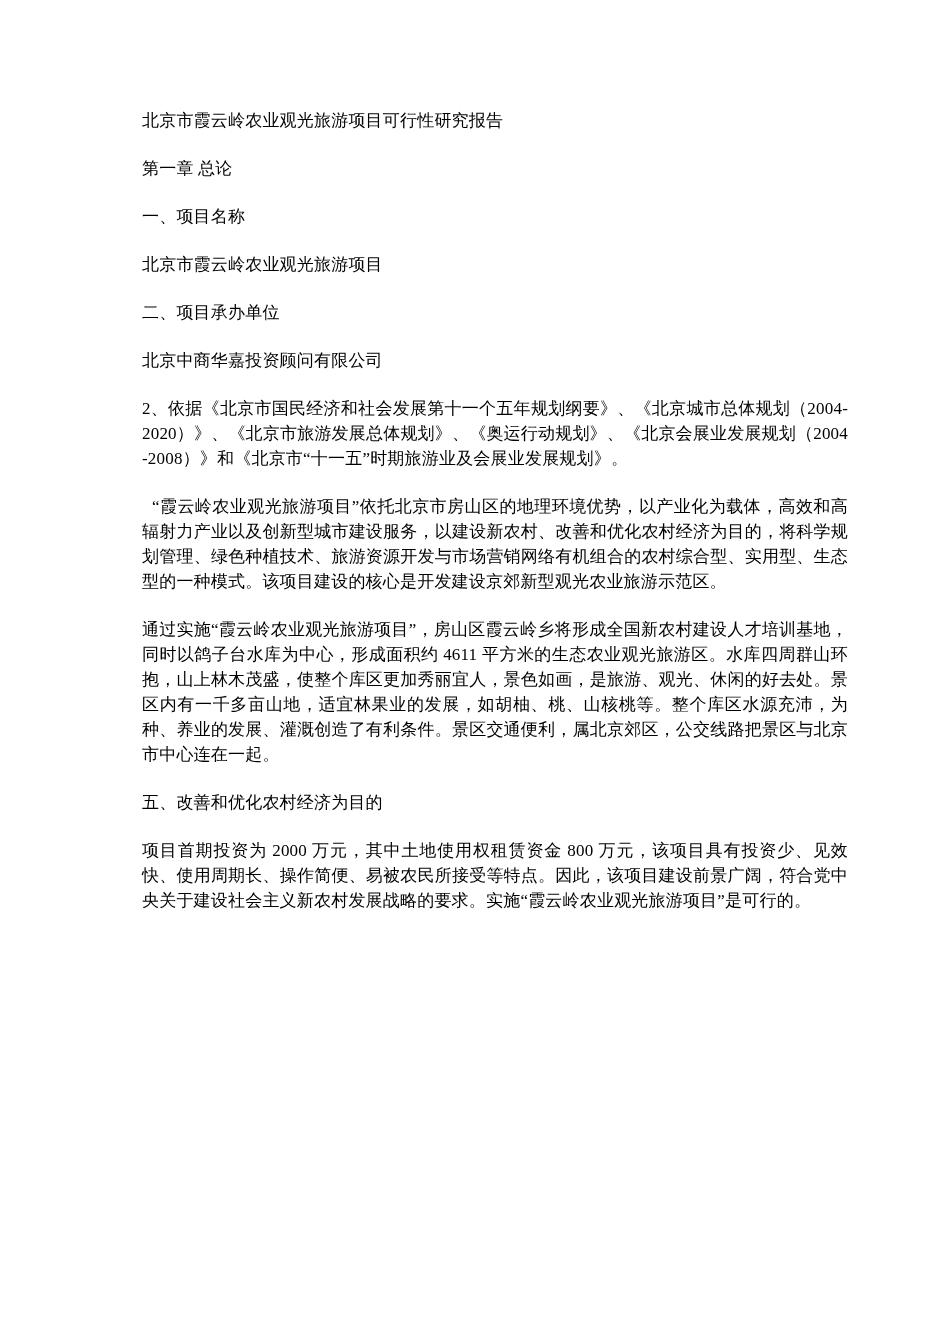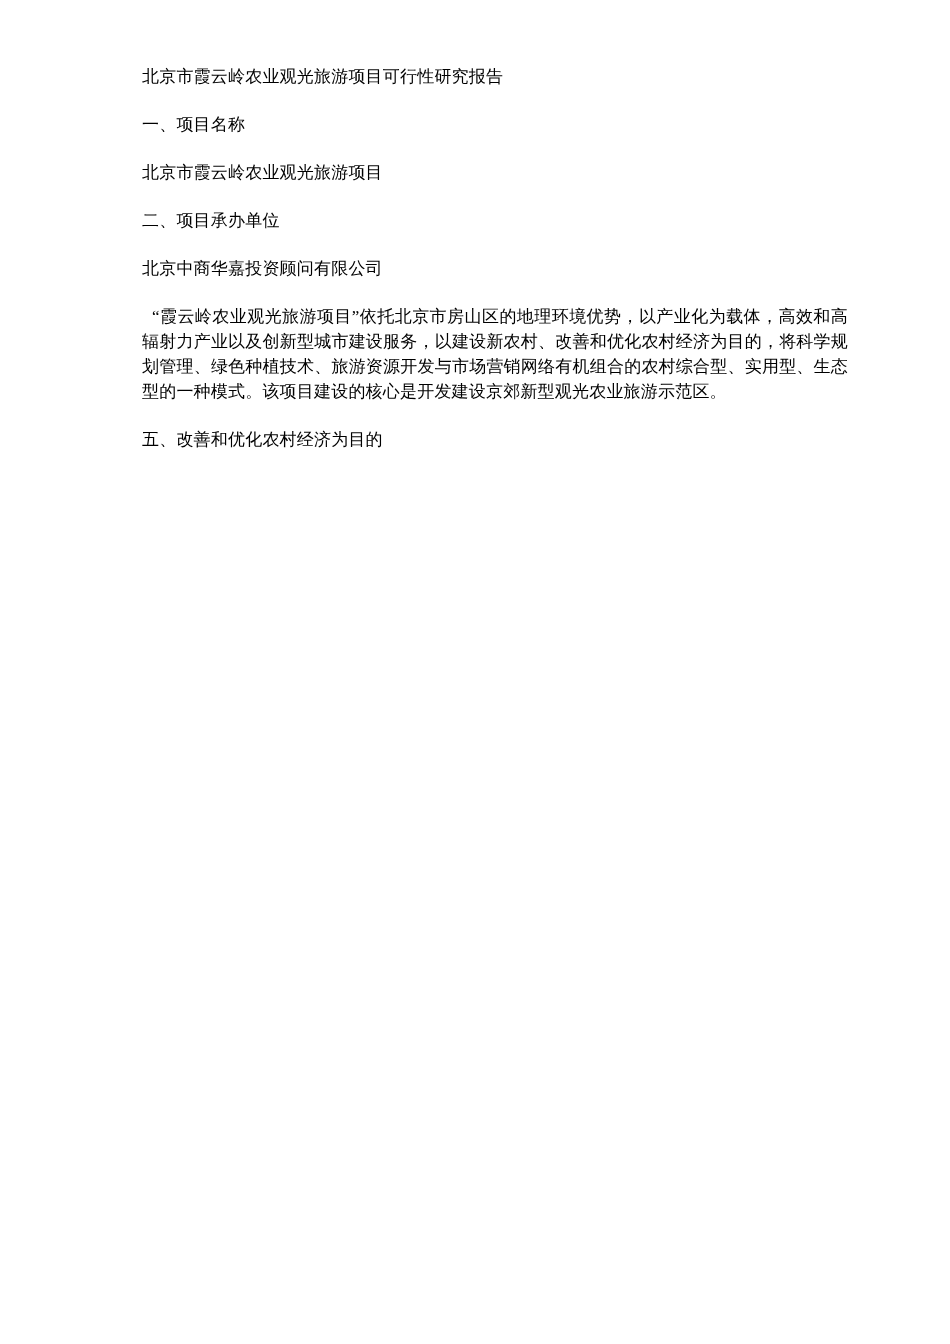--- a/index.html
+++ b/index.html
@@ -12,21 +12,21 @@
     height: 1344px;
     font-family: "Liberation Serif", "DejaVu Serif", serif;
     color: #000000;
     position: relative;
     overflow: hidden;
   }
   .page {
     box-sizing: border-box;
     width: 858px;
     height: 1344px;
-    padding: 64px 102px 0 142px;
+    padding: 108px 102px 0 142px;
     background: #ffffff;
   }
   .doc-body {
     width: 706px;
   }
   p.block {
     font-size: 17px;
     line-height: 25px;
     margin: 0 0 23px 0;
     text-align: justify;
@@ -40,20 +40,24 @@
     margin-bottom: 0;
   }
 </style>
 </head>
 <body>
 
 <div class="page">
   <div class="doc-body">
 
   <p class="block">北京市霞云岭农业观光旅游项目可行性研究报告</p>
+      <p class="block">第一章 总论</p>
       <p class="block">一、项目名称</p>
       <p class="block">北京市霞云岭农业观光旅游项目</p>
       <p class="block">二、项目承办单位</p>
       <p class="block">北京中商华嘉投资顾问有限公司</p>
+      <p class="block">2、依据《北京市国民经济和社会发展第十一个五年规划纲要》、《北京城市总体规划（2004-2020）》、《北京市旅游发展总体规划》、《奥运行动规划》、《北京会展业发展规划（2004-2008）》和《北京市“十一五”时期旅游业及会展业发展规划》。</p>
       <p class="block indent">“霞云岭农业观光旅游项目”依托北京市房山区的地理环境优势，以产业化为载体，高效和高辐射力产业以及创新型城市建设服务，以建设新农村、改善和优化农村经济为目的，将科学规划管理、绿色种植技术、旅游资源开发与市场营销网络有机组合的农村综合型、实用型、生态型的一种模式。该项目建设的核心是开发建设京郊新型观光农业旅游示范区。</p>
+      <p class="block">通过实施“霞云岭农业观光旅游项目”，房山区霞云岭乡将形成全国新农村建设人才培训基地，同时以鸽子台水库为中心，形成面积约 4611 平方米的生态农业观光旅游区。水库四周群山环抱，山上林木茂盛，使整个库区更加秀丽宜人，景色如画，是旅游、观光、休闲的好去处。景区内有一千多亩山地，适宜林果业的发展，如胡柚、桃、山核桃等。整个库区水源充沛，为种、养业的发展、灌溉创造了有利条件。景区交通便利，属北京郊区，公交线路把景区与北京市中心连在一起。</p>
       <p class="block">五、改善和优化农村经济为目的</p>
+      <p class="block">项目首期投资为 2000 万元，其中土地使用权租赁资金 800 万元，该项目具有投资少、见效快、使用周期长、操作简便、易被农民所接受等特点。因此，该项目建设前景广阔，符合党中央关于建设社会主义新农村发展战略的要求。实施“霞云岭农业观光旅游项目”是可行的。</p>
     </div>
 </div>
 
 </body></html>

